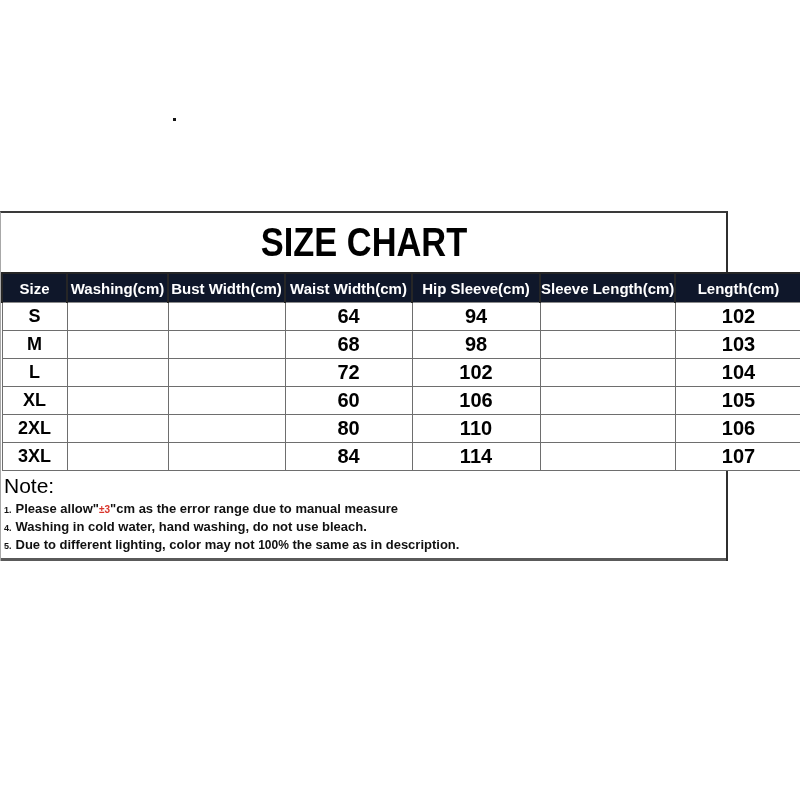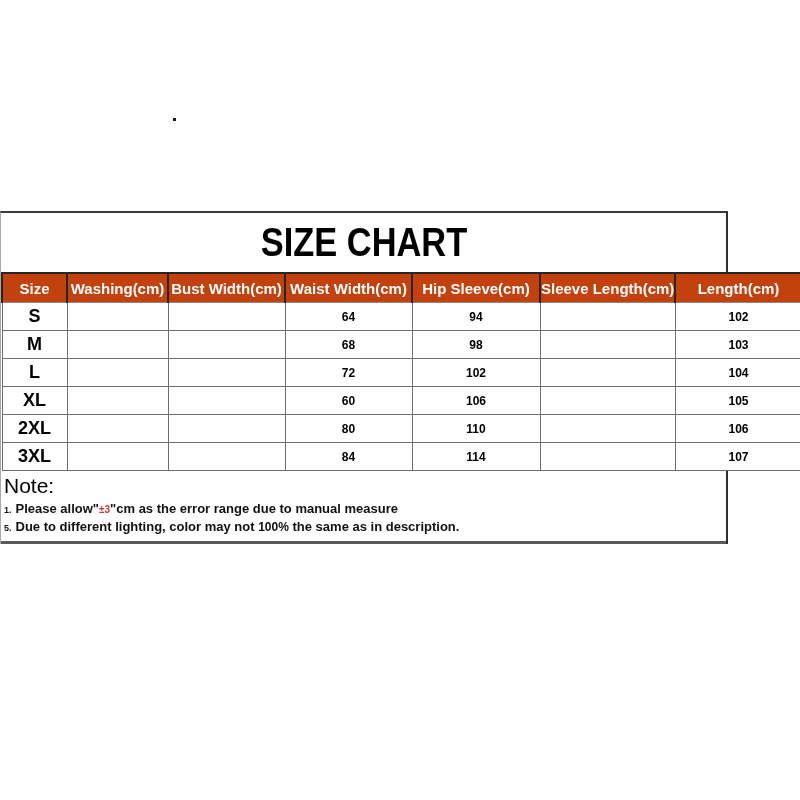--- a/index.html
+++ b/index.html
@@ -48,35 +48,35 @@
     transform: scaleX(0.86);
     transform-origin: center;
     white-space: nowrap;
   }
   table.size-table {
     width: 100%;
     border-collapse: collapse;
     table-layout: fixed;
   }
   .size-table th {
-    background: #c2410c;
+    background: #0f172a;
     color: #ffffff;
     font-size: 15px;
     font-weight: 700;
     height: 28px;
     border: 2px solid #262626;
     border-bottom: 1px solid #8a8a8a;
     padding: 0;
     overflow: hidden;
     white-space: nowrap;
   }
   .size-table td {
     background: #ffffff;
     color: #000000;
-    font-size: 12px;
+    font-size: 20px;
     font-weight: 700;
     height: 27px;
     text-align: center;
     border: 1px solid #6e6e6e;
     padding: 0;
     white-space: nowrap;
   }
   .size-table td.size-col {
     font-size: 18px;
   }
@@ -216,20 +216,23 @@
 
     <div class="note-section">
       <div class="note-heading">Note:</div>
 
       <div class="note-line">
         <span class="note-num">1.</span><span>Please allow"</span><span class="note-red">±3</span><span>"cm as the error range due to manual measure</span>
       </div>
 
 
 
+      <div class="note-line">
+        <span class="note-num">4.</span><span>Washing in cold water, hand washing, do not use bleach.</span>
+      </div>
 
       <div class="note-line">
         <span class="note-num">5.</span><span>Due to different lighting, color may not </span><span class="note-small">100%</span><span> the same as in description.</span>
       </div>
     </div>
 
     <div class="bottom-bar"></div>
   </div>
 
 </div>

